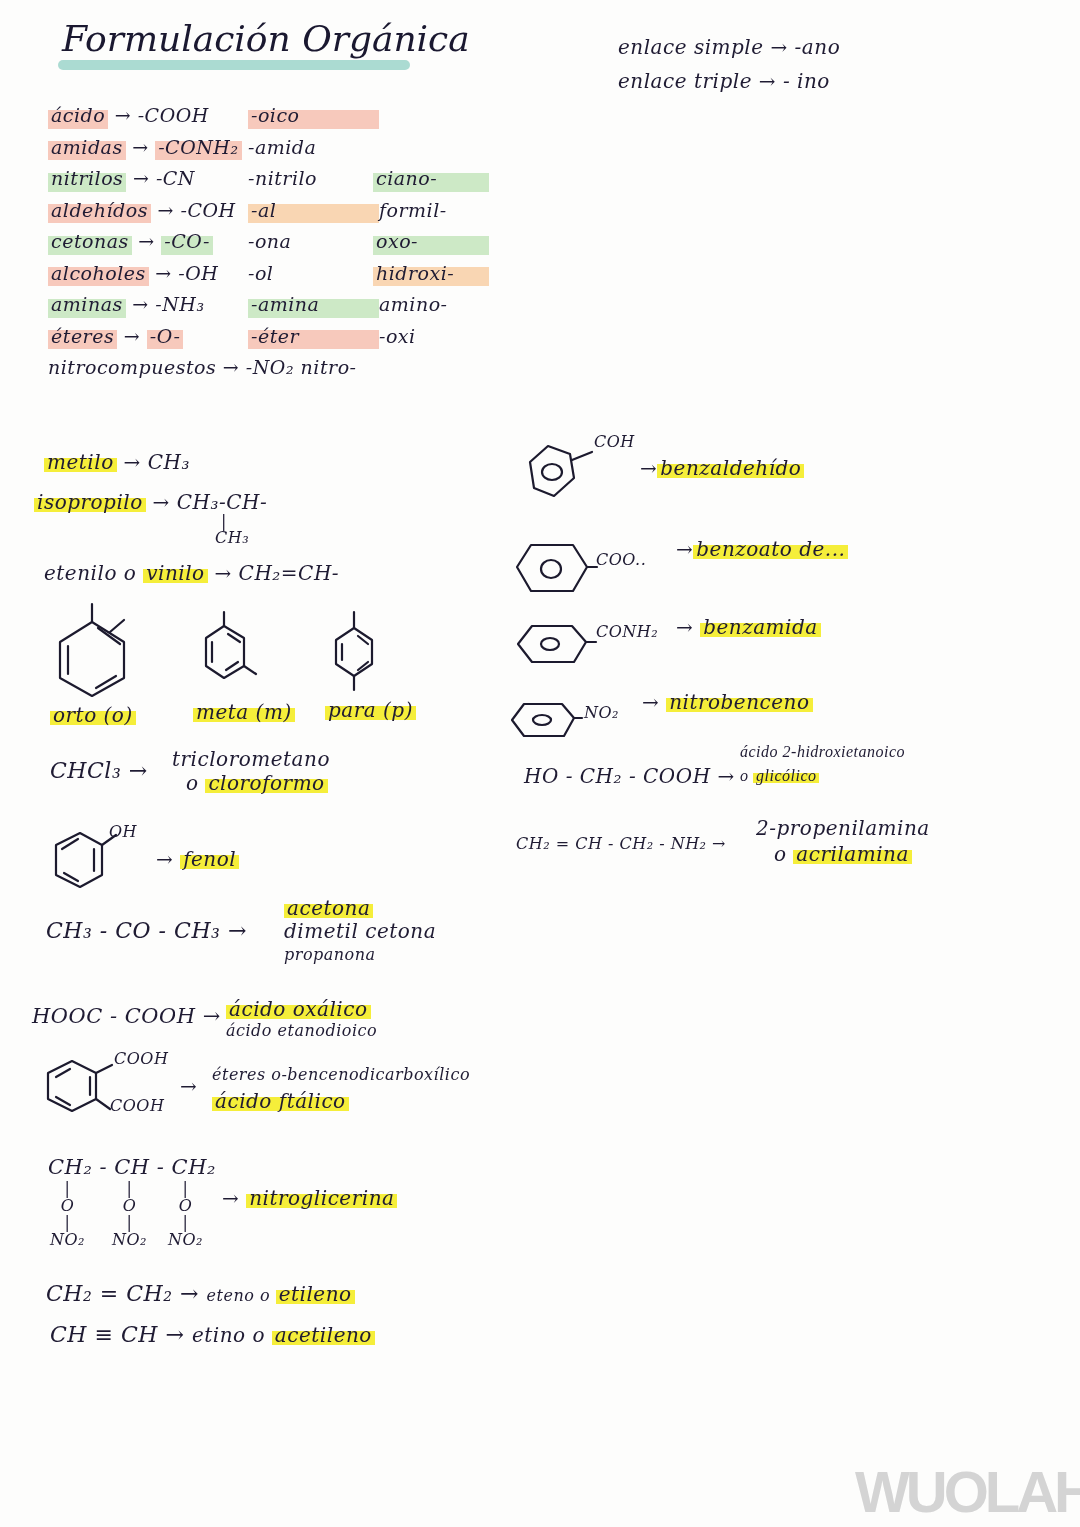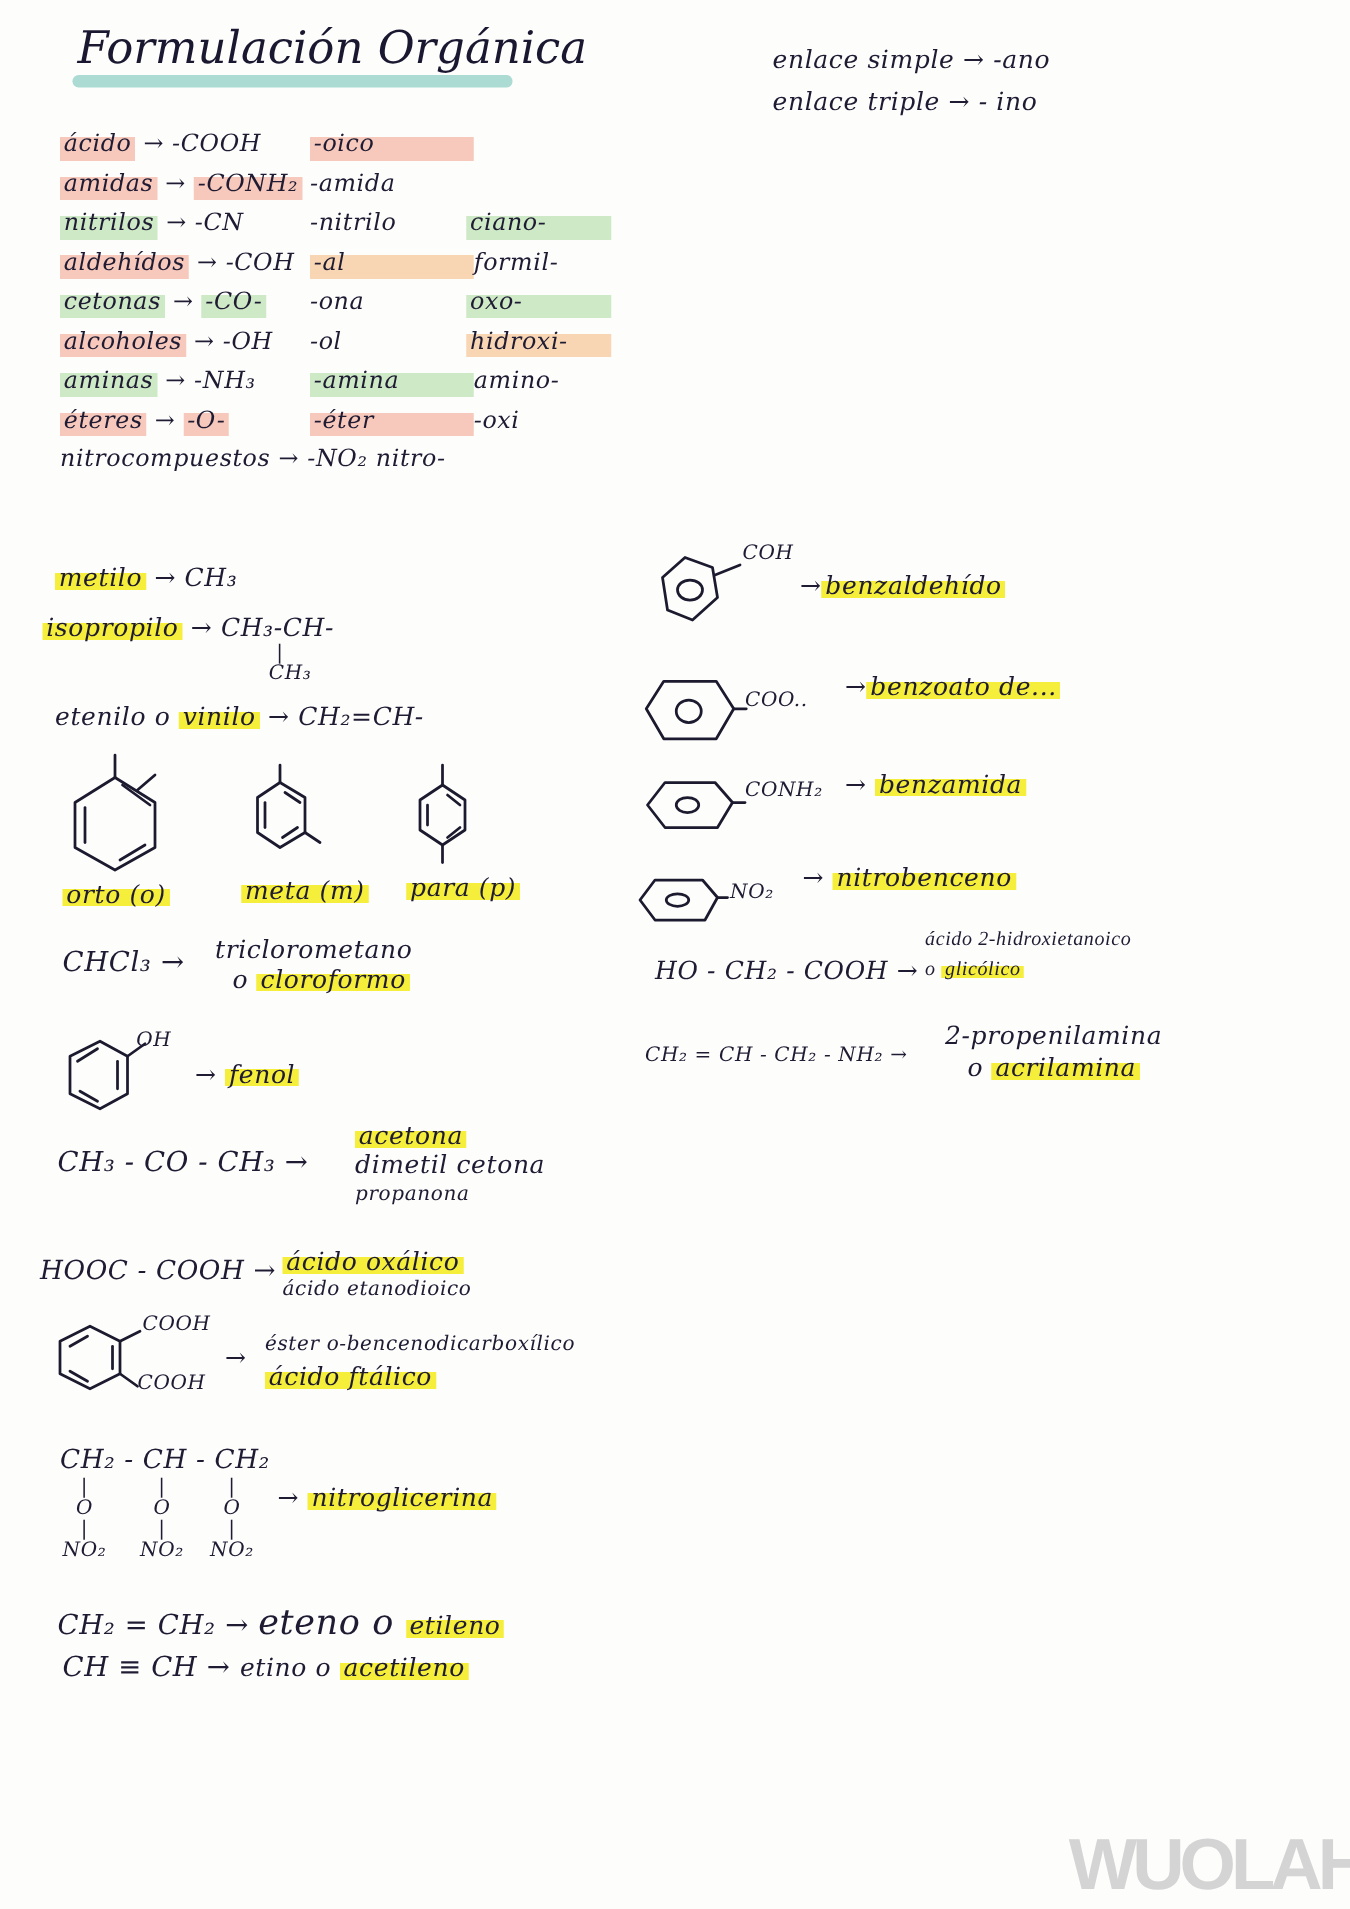--- a/index.html
+++ b/index.html
@@ -155,21 +155,21 @@
   <line x1="52" y1="18" x2="68" y2="10"></line>
   <line x1="52" y1="44" x2="66" y2="54"></line>
   <line x1="12" y1="22" x2="26" y2="14"></line>
   <line x1="46" y1="22" x2="46" y2="40"></line>
   <line x1="12" y1="42" x2="26" y2="50"></line>
 </svg>
 <div class="abs hw sm" style="left:114px; top:1049px;">COOH</div>
 <div class="abs hw sm" style="left:110px; top:1096px;">COOH</div>
 <div class="abs hw" style="left:180px; top:1074px;">→</div>
 <div class="abs hw" style="left:212px; top:1062px; line-height:26px;">
-  <div class="sm">éster o-bencenodicarboxílico</div>
+  <div class="sm">éteres o-bencenodicarboxílico</div>
   <div><span class="hl-y">ácido ftálico</span></div>
 </div>
 
 <div class="abs hw" style="left:48px; top:1155px; font-size:21px;">CH₂ - CH - CH₂</div>
 <div class="abs hw sm" style="left:50px; top:1180px; line-height:17px; text-align:center;">
     <div>|</div>
     <div>O</div>
     <div>|</div>
     <div>NO₂</div>
   </div>
@@ -180,21 +180,21 @@
     <div>NO₂</div>
   </div>
 <div class="abs hw sm" style="left:168px; top:1180px; line-height:17px; text-align:center;">
     <div>|</div>
     <div>O</div>
     <div>|</div>
     <div>NO₂</div>
   </div>
 <div class="abs hw" style="left:222px; top:1186px;"><span>→</span> <span class="hl-y">nitroglicerina</span></div>
 
-<div class="abs hw" style="left:46px; top:1281px; font-size:22px;"><span>CH₂ = CH₂</span> <span>→</span> <span style="font-size:28px">eteno o </span><span style="font-size:20px" class="hl-y">etileno</span></div>
+<div class="abs hw" style="left:46px; top:1281px; font-size:22px;"><span>CH₂ = CH₂</span> <span>→</span> <span style="font-size:16px">eteno o </span><span style="font-size:20px" class="hl-y">etileno</span></div>
 <div class="abs hw" style="left:50px; top:1322px; font-size:22px;"><span>CH ≡ CH</span> <span>→</span> <span style="font-size:20px">etino o </span><span style="font-size:20px" class="hl-y">acetileno</span></div>
 
 <svg style="left:526px; top:442px;" width="70" height="65" viewBox="0 0 70 65">
   <polygon points="22,4 44,12 48,36 28,54 8,46 4,20"></polygon>
   <ellipse cx="26" cy="30" rx="10" ry="8"></ellipse>
   <line x1="46" y1="18" x2="66" y2="10"></line>
 </svg>
 <div class="abs hw sm" style="left:594px; top:432px;">COH</div>
 <div class="abs hw" style="left:640px; top:456px;"><span>→</span><span class="hl-y">benzaldehído</span></div>
 

